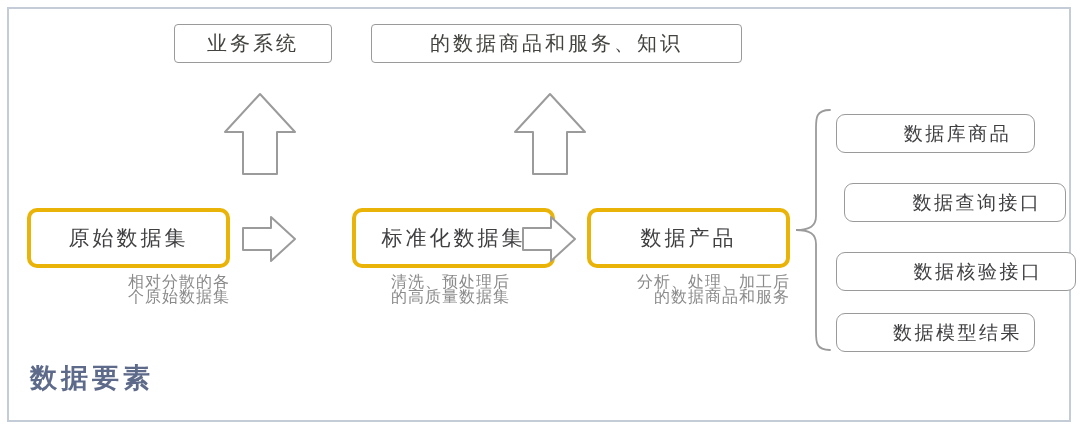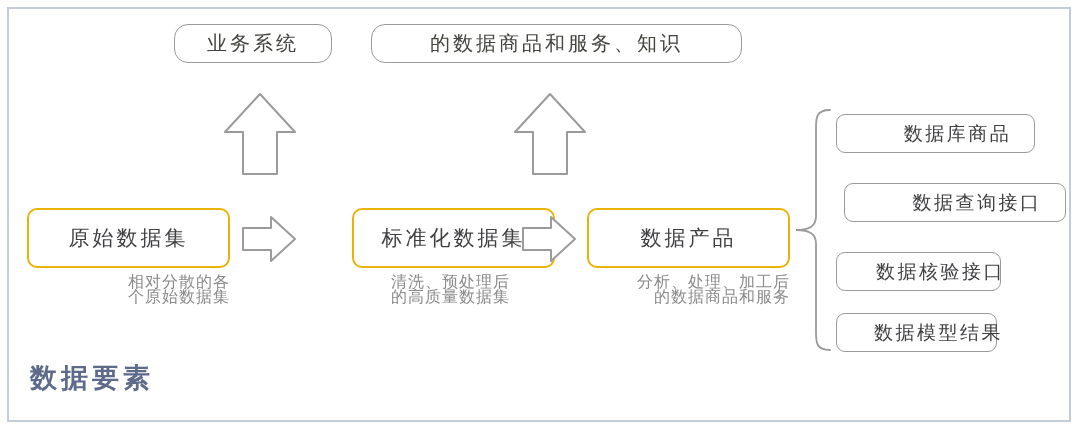--- a/index.html
+++ b/index.html
@@ -30,30 +30,30 @@
     border-radius:9px;
     background:#ffffff;
     display:flex;
     align-items:center;
     justify-content:center;
     color:#4a4a4a;
     letter-spacing:2px;
     white-space:nowrap;
   }
   .node.main{
-    border:2px solid #eab308;
+    border:4px solid #eab308;
     border-radius:10px;
     font-size:21px;
     letter-spacing:3px;
     color:#3f3f42;
   }
   .node.top{
     font-size:20px;
     letter-spacing:3px;
-    border-radius:14px;
+    border-radius:4px;
     color:#43433f;
   }
   .node.listitem{
     font-size:19px;
     letter-spacing:2.5px;
     border-radius:9px;
     color:#3f3f42;
     padding-left:44px;
   }
   
@@ -148,23 +148,23 @@
   </div>
 
   <div class="node listitem" style="left:836px;top:114px;width:199px;height:39px;">
     <span>数据库商品</span>
   </div>
 
   <div class="node listitem" style="left:844px;top:183px;width:222px;height:39px;">
     <span>数据查询接口</span>
   </div>
 
-  <div class="node listitem" style="left:836px;top:252px;width:165px;height:39px;">
+  <div class="node listitem" style="left:836px;top:252px;width:240px;height:39px;">
     <span>数据核验接口</span>
   </div>
 
-  <div class="node listitem" style="left:836px;top:313px;width:161px;height:39px;">
+  <div class="node listitem" style="left:836px;top:313px;width:199px;height:39px;">
     <span>数据模型结果</span>
   </div>
 
   <div class="section-label">数据要素</div>
 
 </div>
 
 </body></html>

